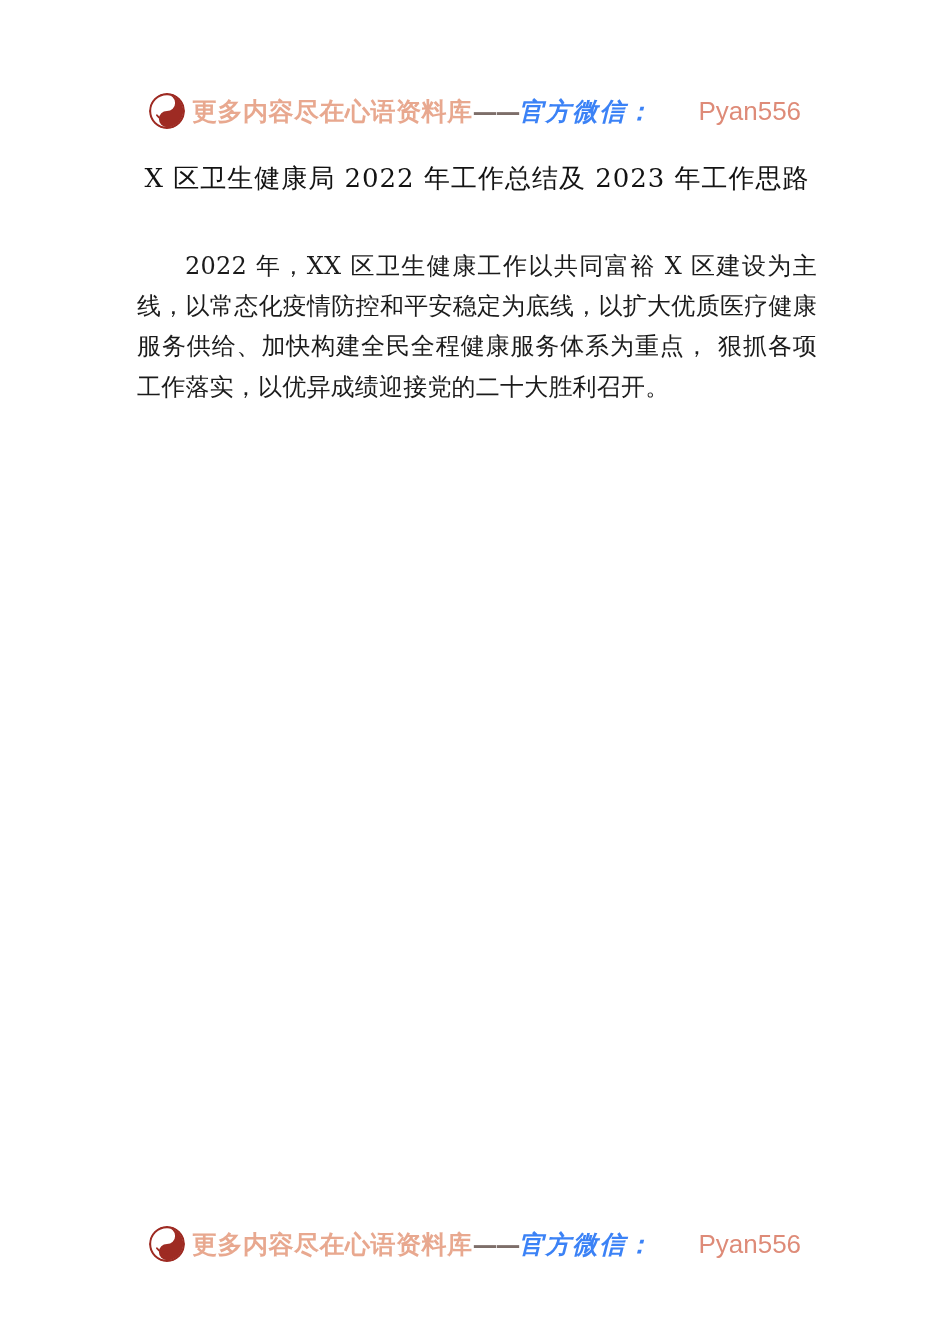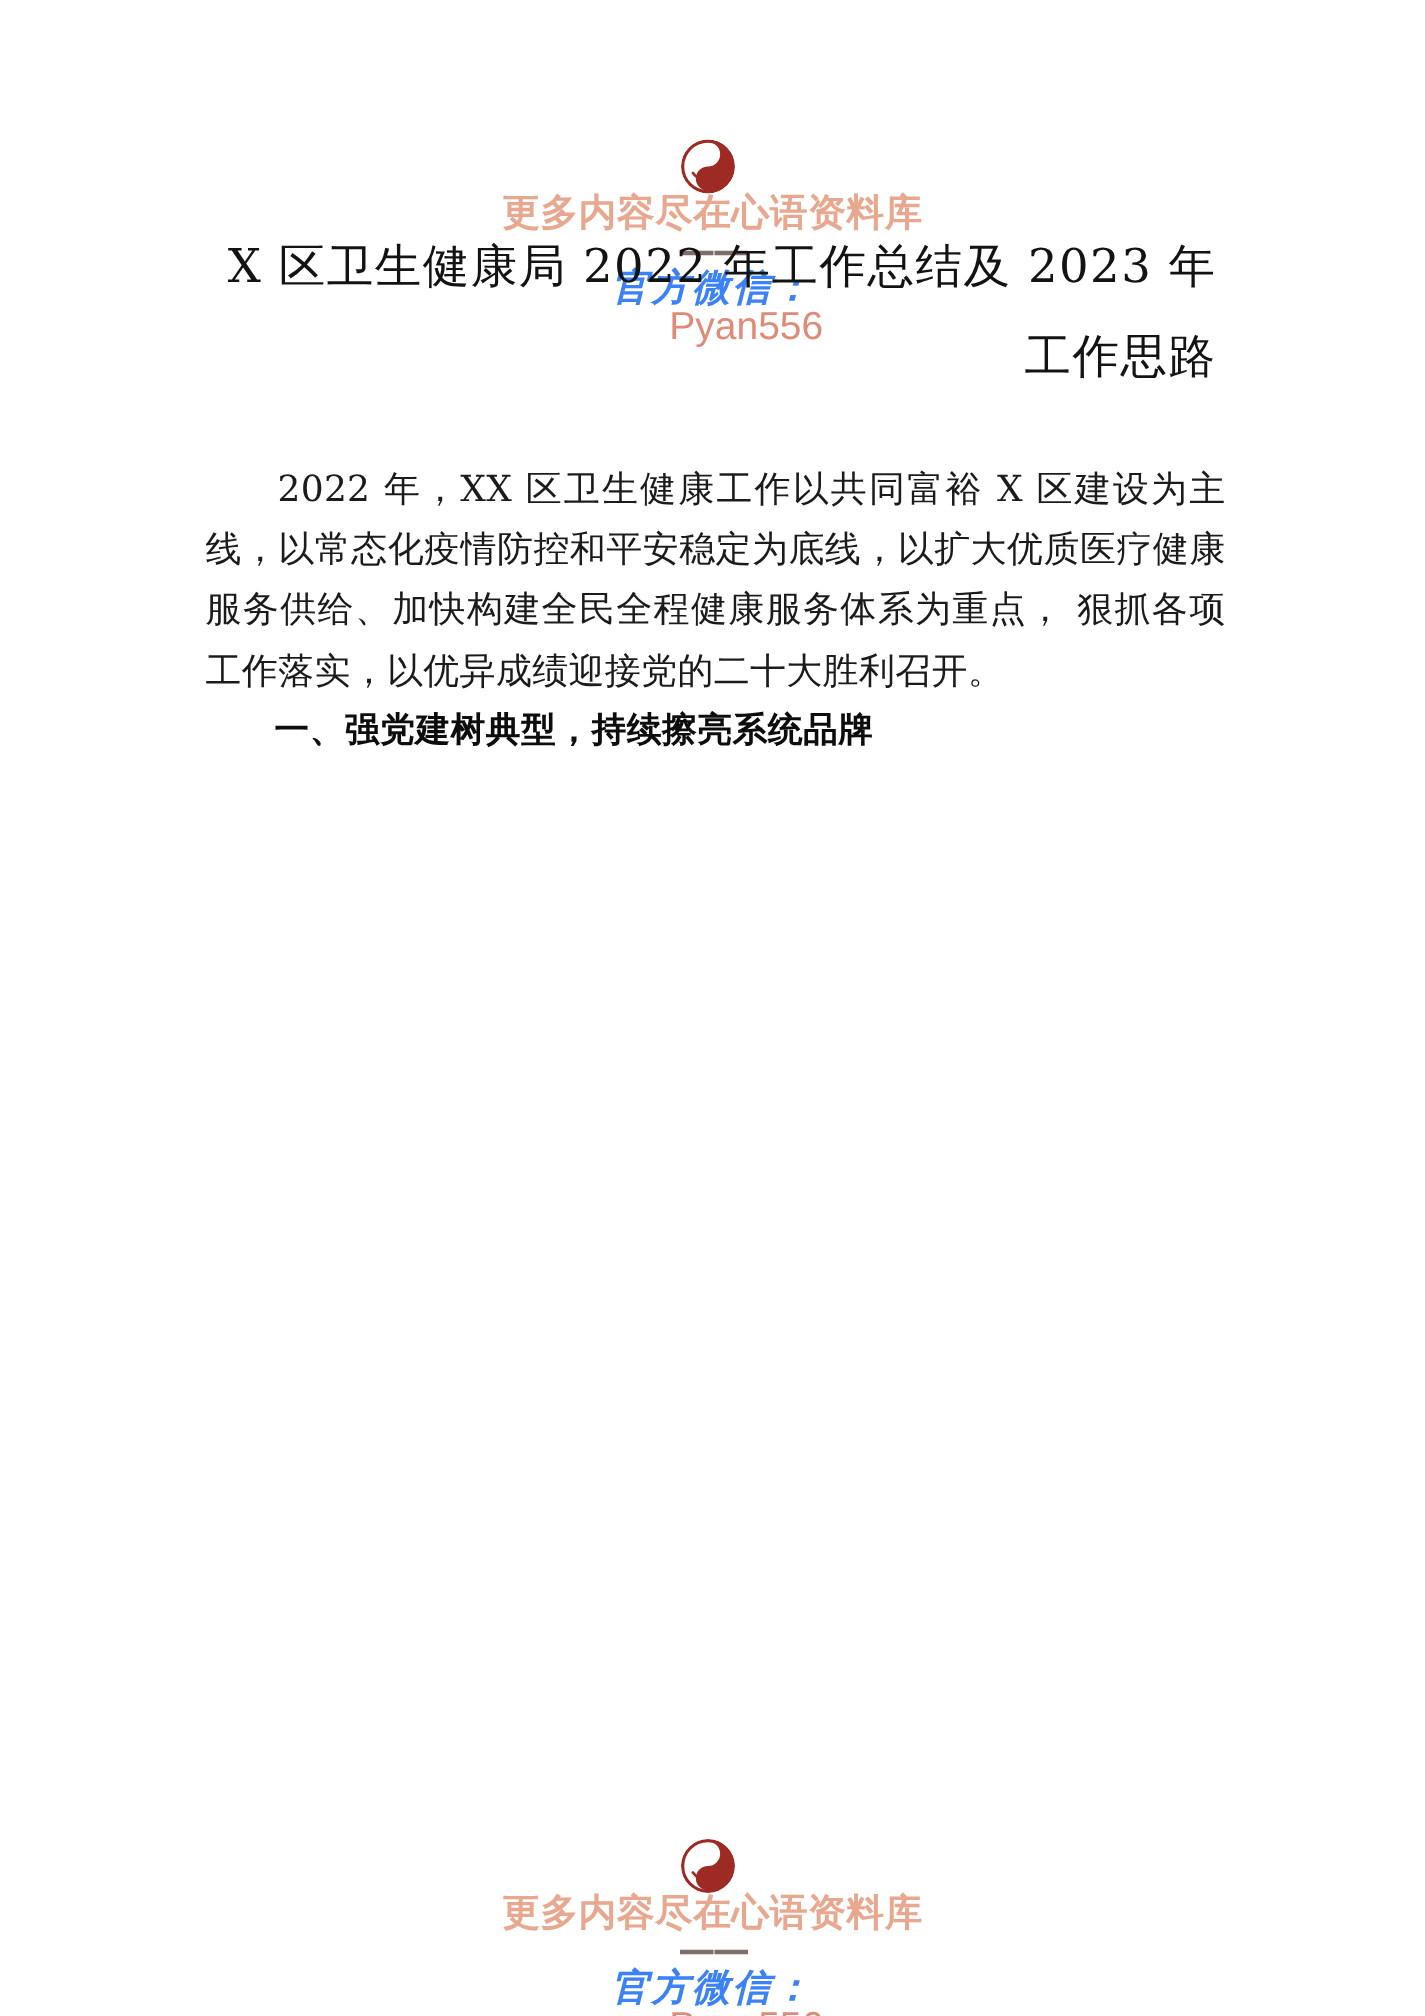--- a/index.html
+++ b/index.html
@@ -26,21 +26,20 @@
   .watermark {
     position: absolute;
     left: 0;
     width: 950px;
     display: flex;
     align-items: center;
     justify-content: center;
     gap: 0;
     user-select: none;
     white-space: nowrap;
-    flex-direction: column;
   }
   .watermark.top    { top: 93px; }
   .watermark.bottom { top: 1226px; }
 
   .wm-logo {
     width: 36px;
     height: 36px;
     border-radius: 50%;
     position: relative;
     margin-right: 7px;
@@ -71,24 +70,24 @@
   
   .doc {
     position: absolute;
     left: 137px;
     top: 148px;
     width: 680px;
   }
 
   .doc-title {
     font-family: "DejaVu Serif", "Liberation Serif", serif;
-    font-size: 31px;
+    font-size: 26px;
     font-weight: 400;
     line-height: 60px;
-    text-align: right;
+    text-align: center;
     letter-spacing: 1px;
     color: #131313;
     margin: 0 0 38px 0;
     padding: 0 6px;
   }
 
   p.para {
     font-family: "DejaVu Serif", "Liberation Serif", serif;
     font-size: 24px;
     line-height: 40.2px;
@@ -139,21 +138,20 @@
     <span class="wm-text wm-c">Pyan556</span>
   </div>
 
   <div class="doc">
 
     <h1 class="doc-title" id="title-el">X 区卫生健康局 2022 年工作总结及 2023 年工作思路</h1>
 
     <div class="clip">
       <p class="para indent">2022 年，XX 区卫生健康工作以共同富裕 X 区建设为主线，以常态化疫情防控和平安稳定为底线，以扩大优质医疗健康服务供给、加快构建全民全程健康服务体系为重点， 狠抓各项工作落实，以优异成绩迎接党的二十大胜利召开。</p>
 
-      <p class="heading">一、强党建树典型，持续擦亮系统品牌</p>
 
 
     </div>
   </div>
 
   <div class="watermark bottom">
     <svg class="wm-logo" viewBox="0 0 100 100" aria-hidden="true">
       <circle cx="50" cy="50" r="47" fill="none" stroke="#9e2b23" stroke-width="6"></circle>
       <path d="M50 5 A45 45 0 0 1 50 95 A22.5 22.5 0 0 1 50 50 A22.5 22.5 0 0 0 50 5 Z" fill="#9e2b23"></path>
       <circle cx="50" cy="27" r="7" fill="#ffffff"></circle>

